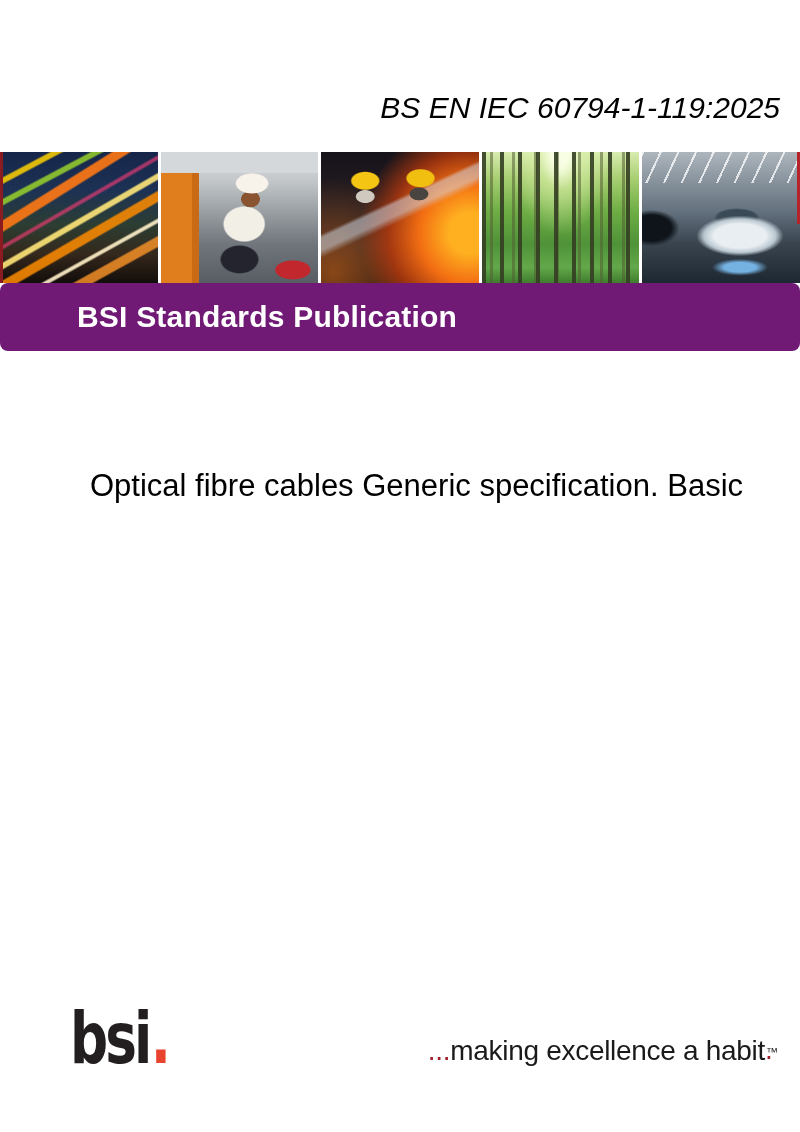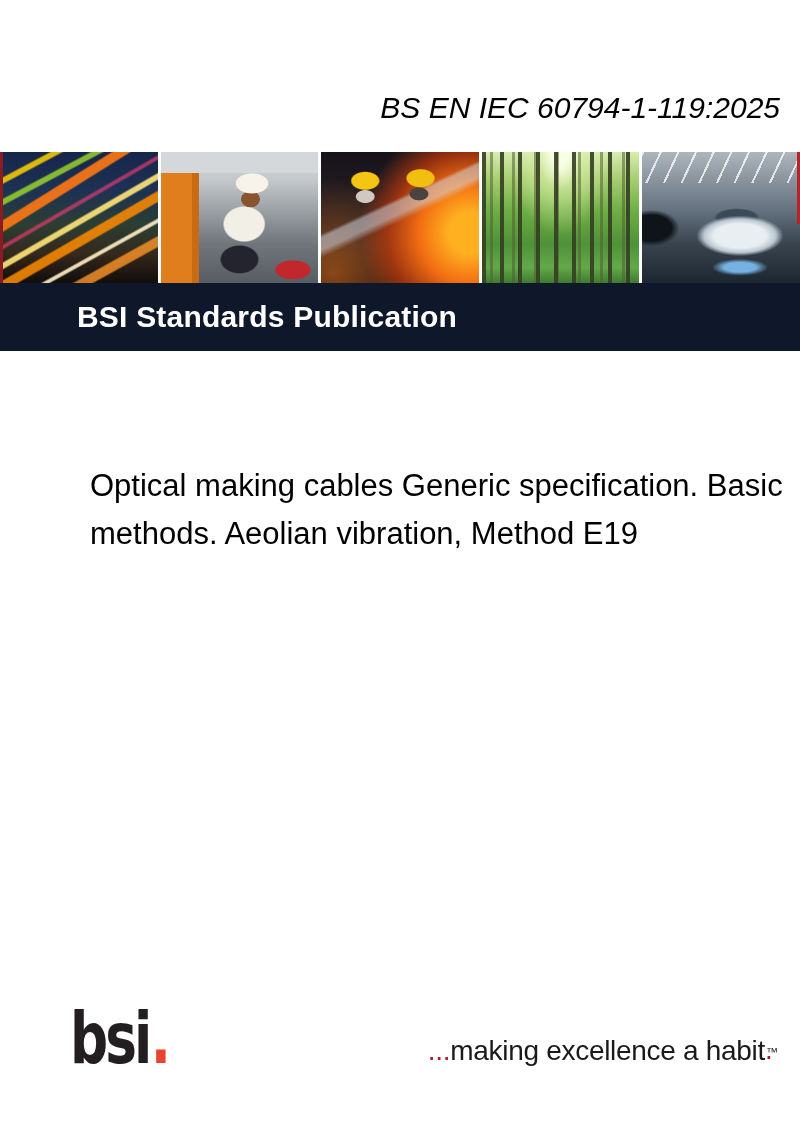--- a/index.html
+++ b/index.html
@@ -70,21 +70,21 @@
       repeating-linear-gradient(115deg,rgba(255,255,255,.75) 0 2px,rgba(0,0,0,0) 2px 16px),
       linear-gradient(180deg,#aeb6bd 0%,#8b96a0 20%,#64717e 45%,#39444f 70%,#1d2731 100%);
     background-size:3px 100%,auto,auto,auto,auto,100% 24%,auto;
     background-position:right top,0 0,0 0,0 0,0 0,left top,0 0;
     background-repeat:no-repeat;
   }
 
   
   .banner{
     position:absolute;top:283px;left:0;width:800px;height:68px;
-    background:#0f172a;display:flex;align-items:center;
+    background:#701a75;display:flex;align-items:center;border-radius:8px;
   }
   .banner-title{
     margin-left:77px;color:#ffffff;font-size:30px;font-weight:700;letter-spacing:.2px;
   }
 
   
   .doc-title{
     position:absolute;top:462px;left:90px;width:706px;
     font-size:31px;line-height:48px;color:#000;
   }
@@ -121,22 +121,21 @@
     <div class="photo photo-firefighters" title="Firefighters in yellow helmets spraying water at flames"></div>
     <div class="photo photo-forest" title="Tall green forest trees in sunlight"></div>
     <div class="photo photo-car" title="Silver car on a factory production line"></div>
   </div>
 
   <div class="banner">
     <span class="banner-title">BSI Standards Publication</span>
   </div>
 
   <div class="doc-title">
-    <div class="t-line">Optical making cables Generic specification. Basic</div>
-    <div class="t-line">methods. Aeolian vibration, Method E19</div>
+    <div class="t-line">Optical fibre cables Generic specification. Basic</div>
   </div>
 
   <div class="bsi-logo">
     <span class="logo-scale"><span class="logo-word">bsi</span><span class="logo-dot">.</span></span>
   </div>
 
   <div class="tagline"><span class="tag-red">...</span><span>making excellence a habit</span><span class="tm-wrap"><span class="tag-red">.</span><span class="tm">™</span></span></div>
 
 </div>
 

